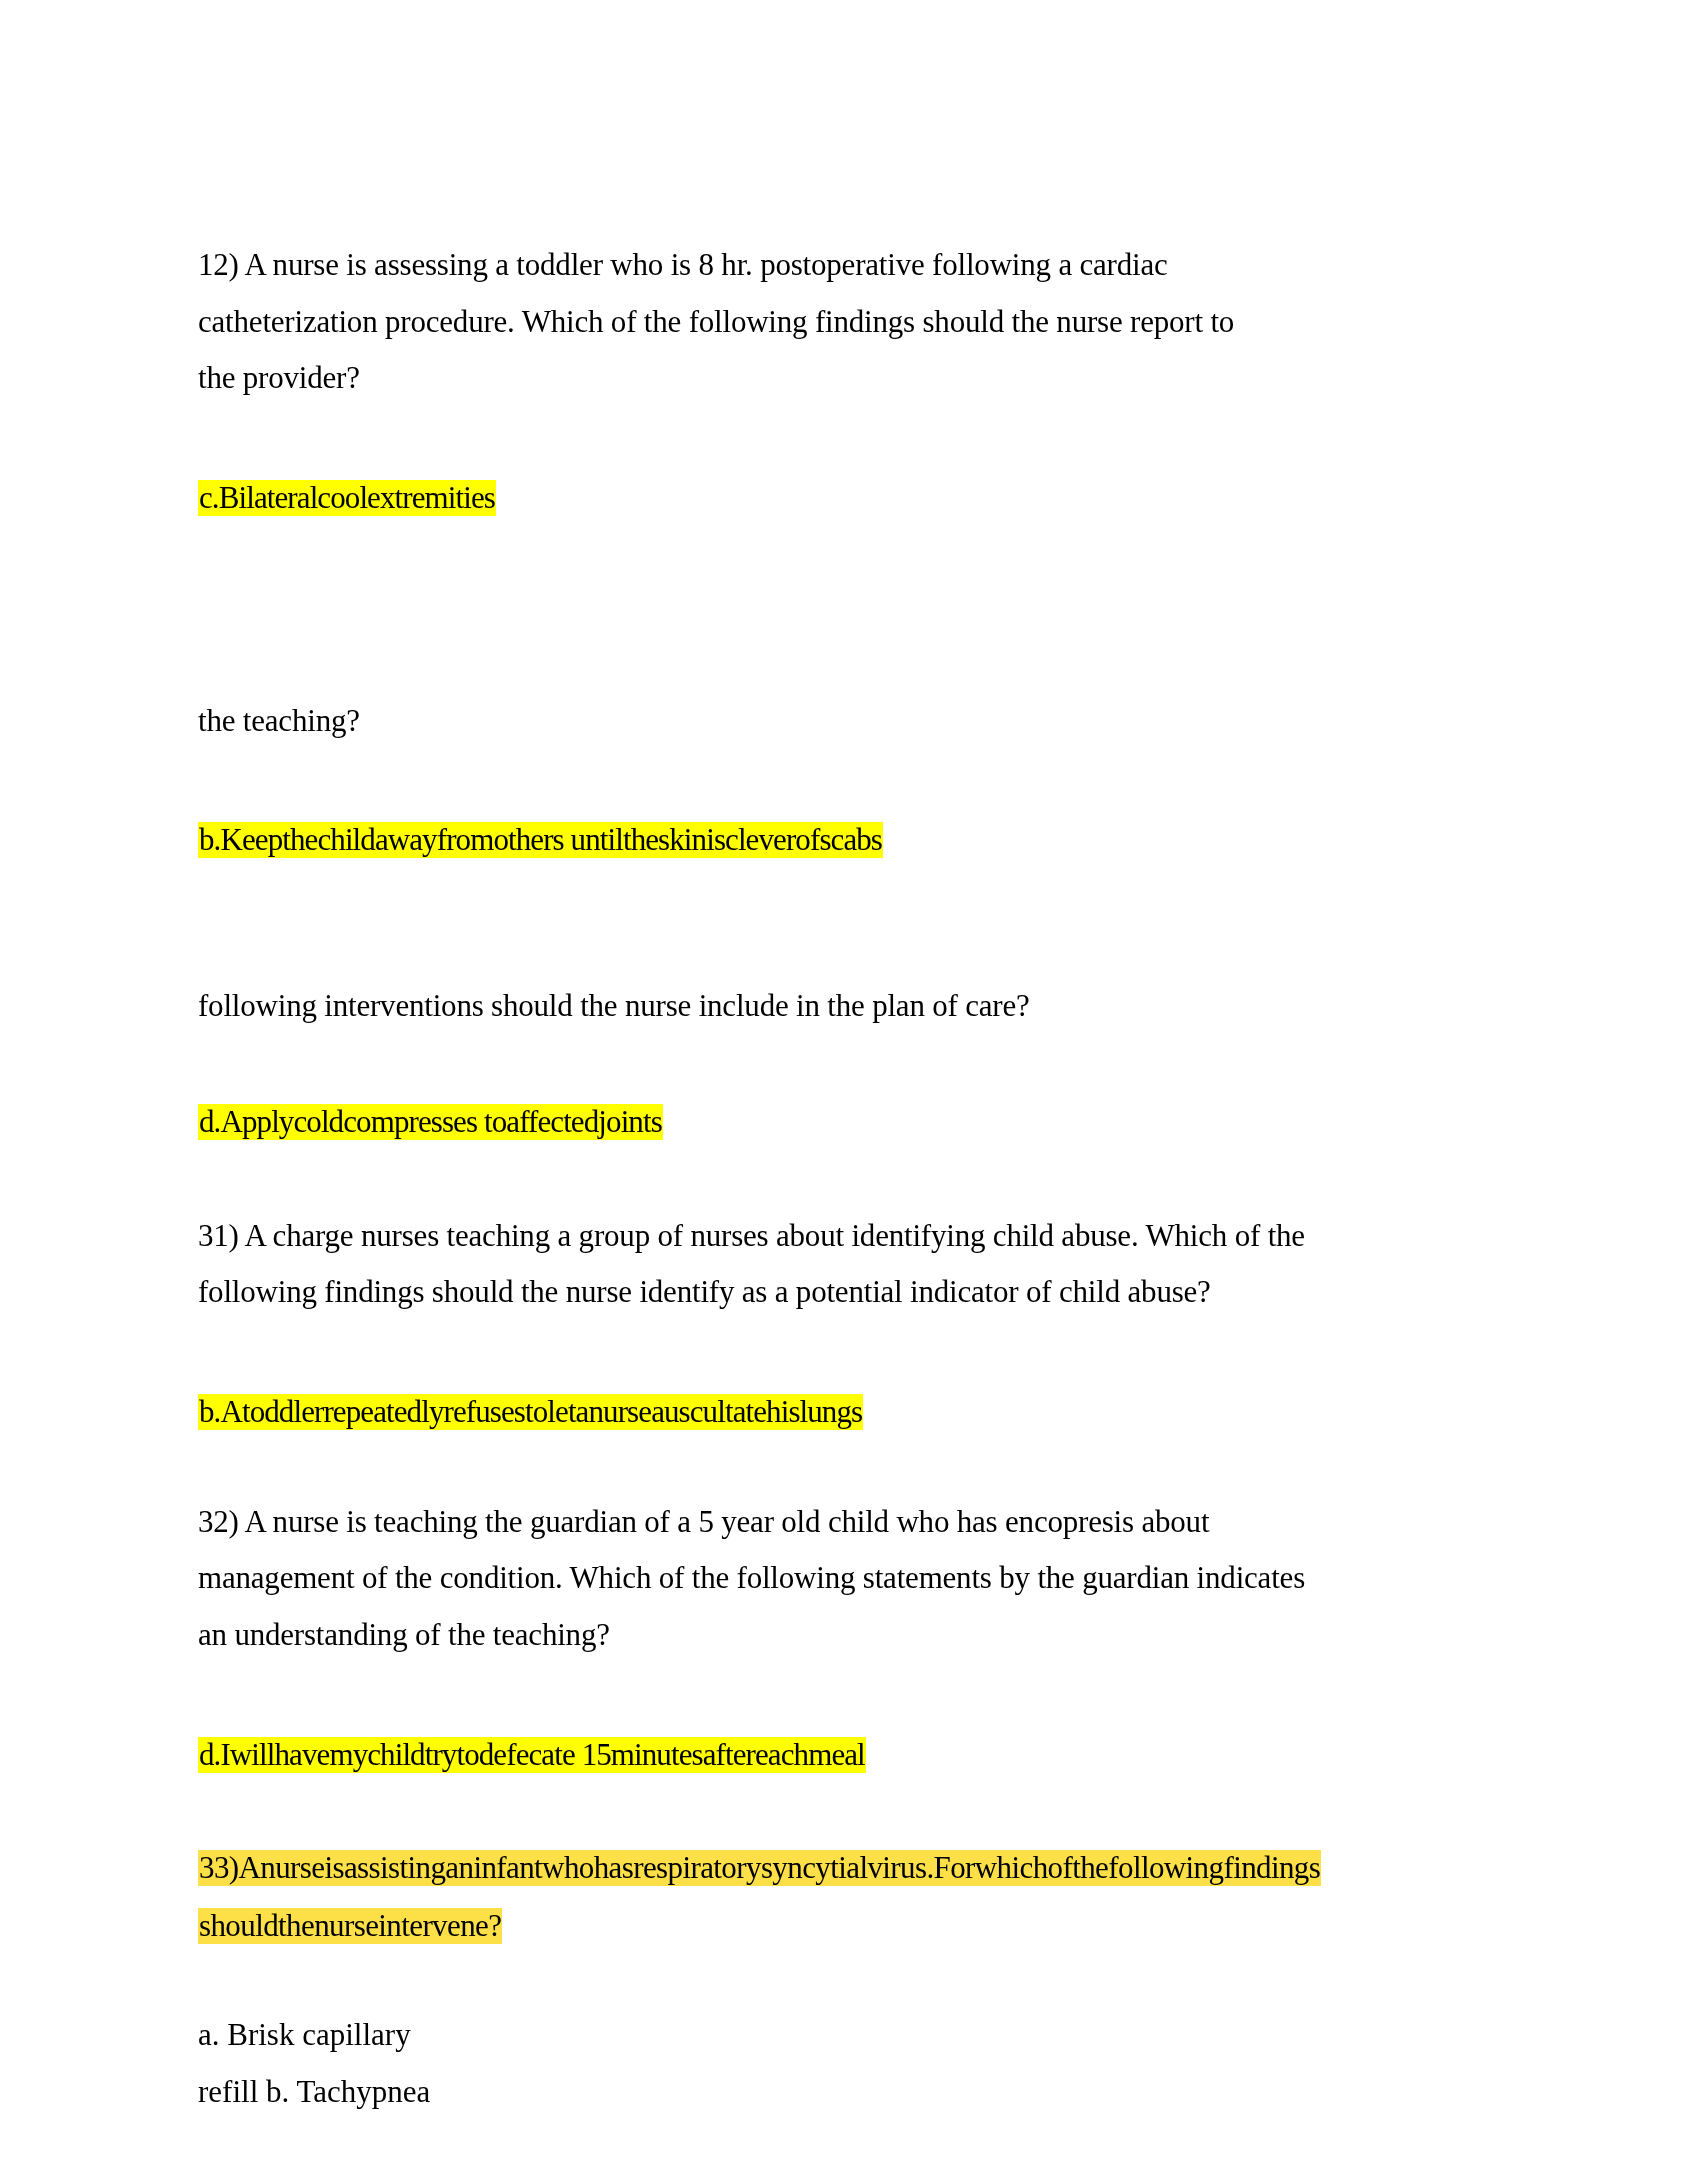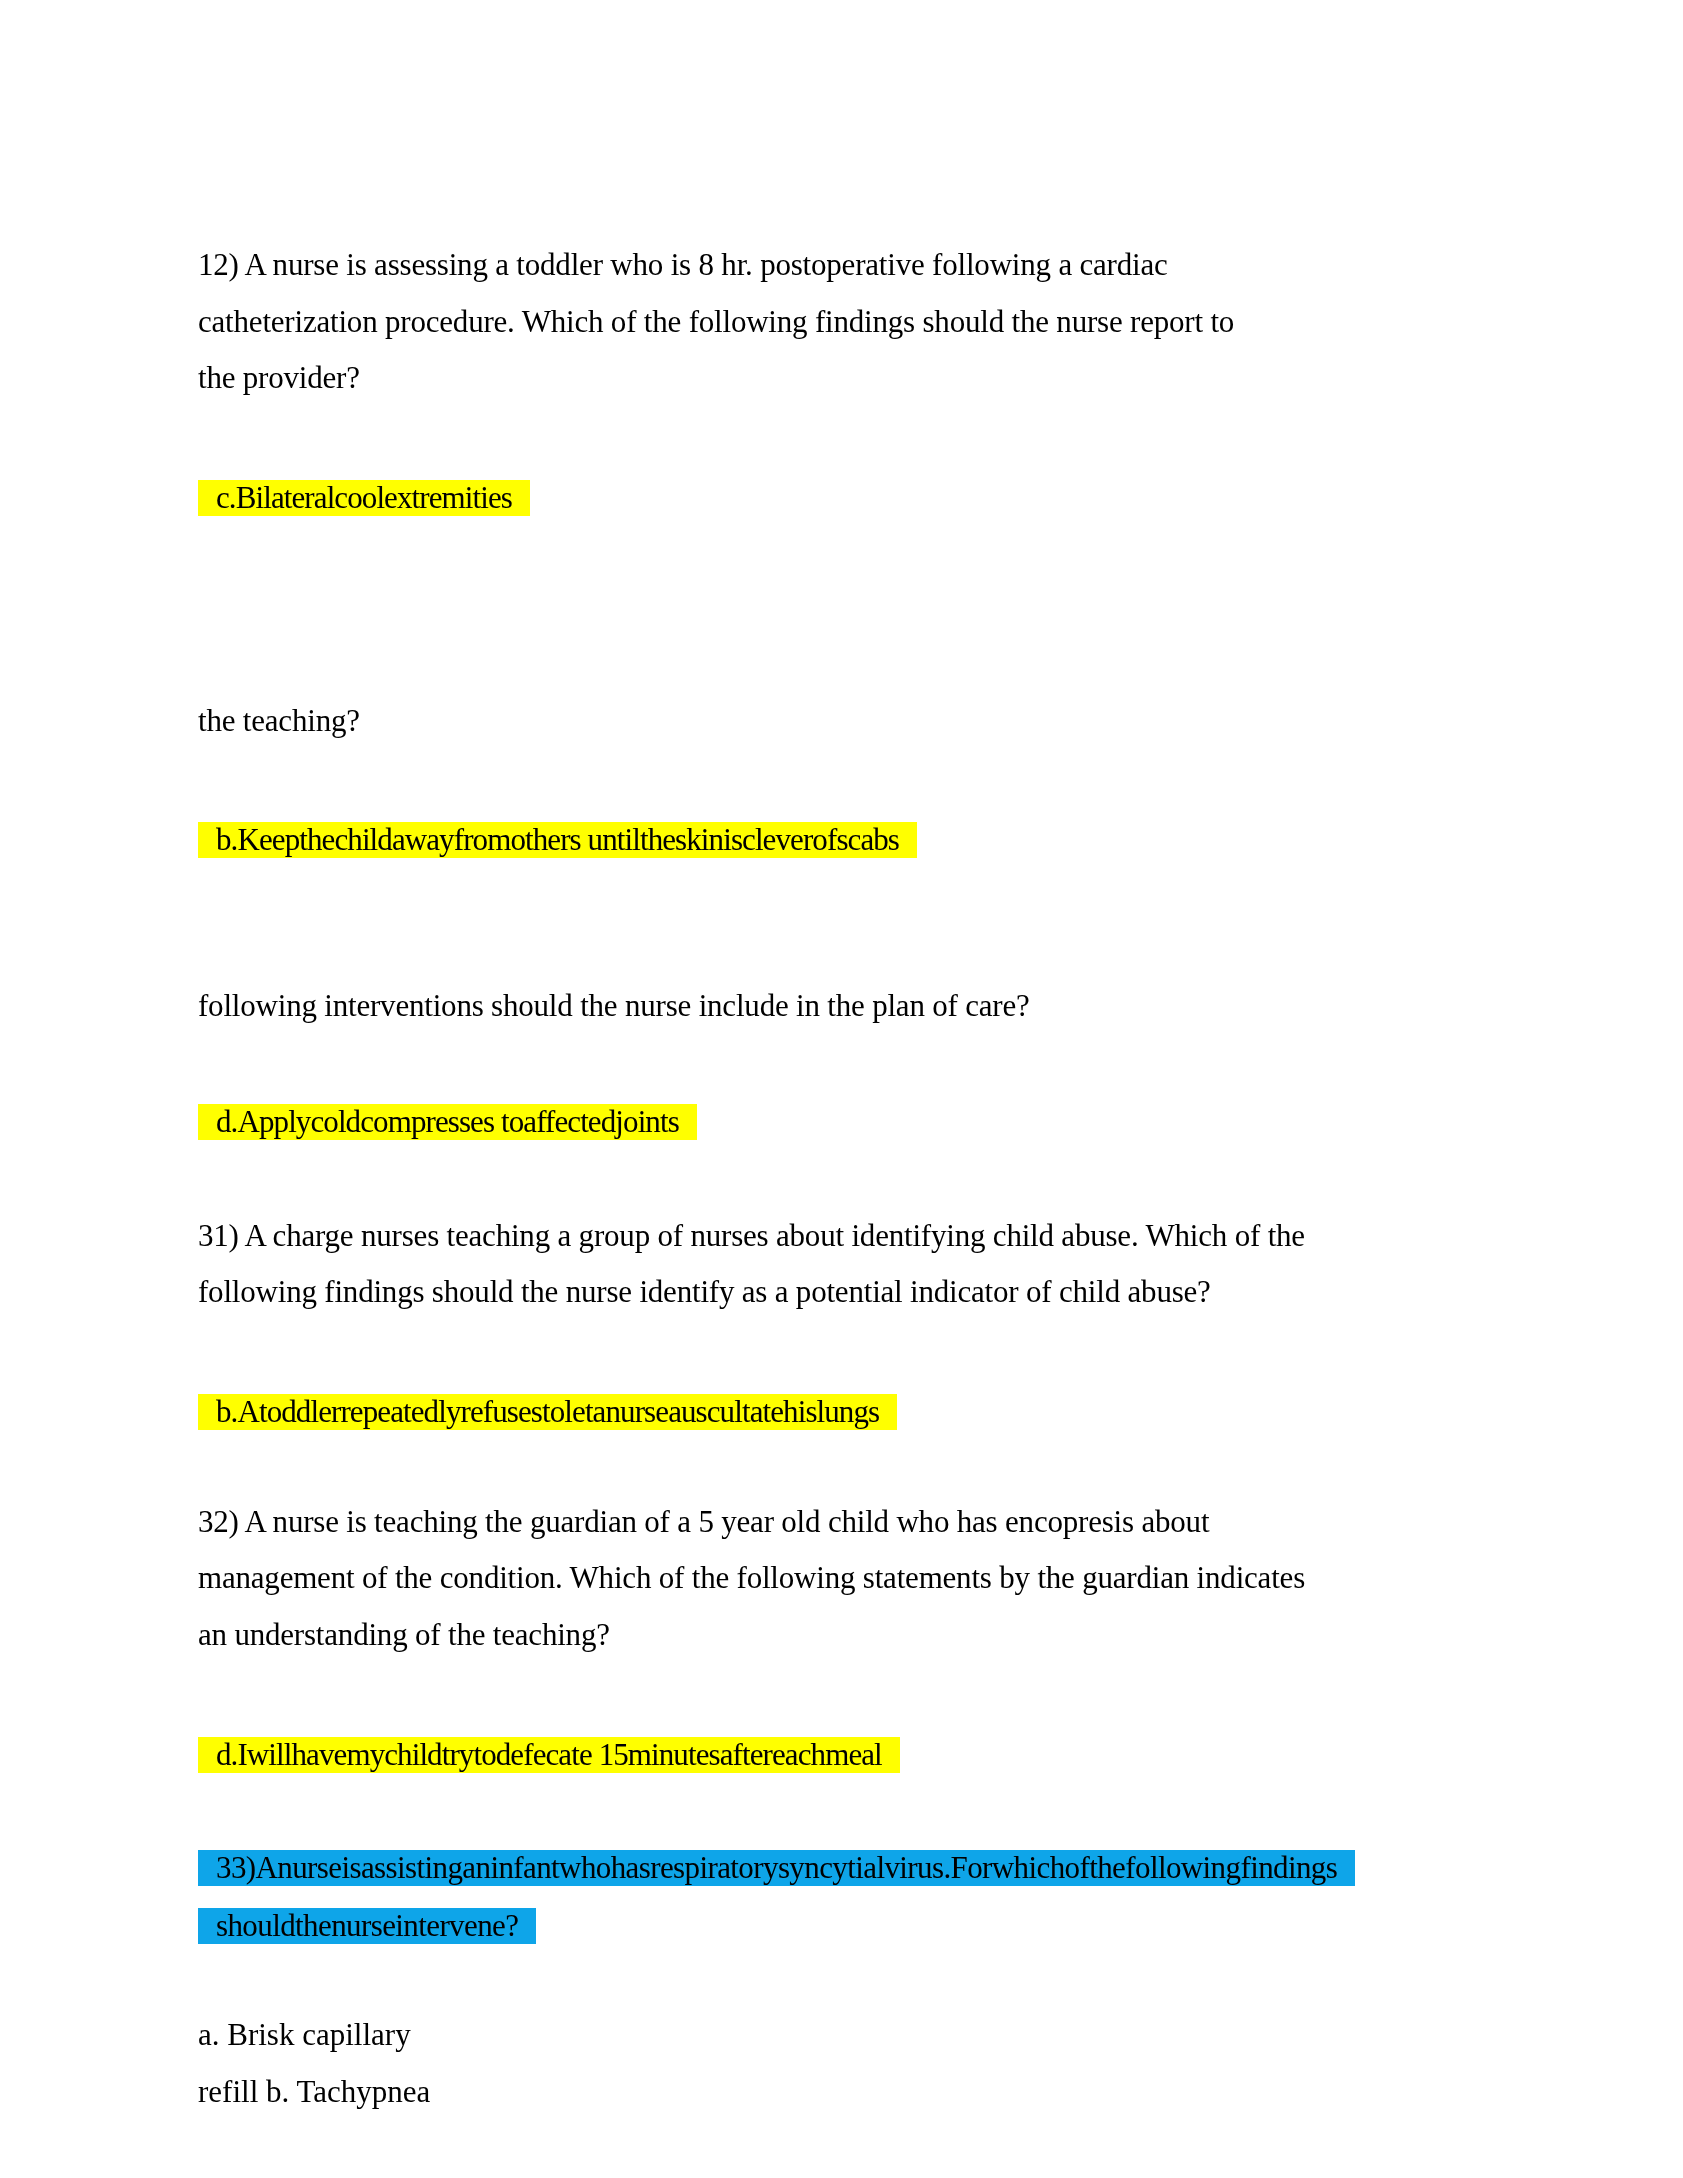--- a/index.html
+++ b/index.html
@@ -27,26 +27,26 @@
     left: 198px;
     font-size: 31px;
     line-height: 38px;
     white-space: nowrap;
   }
   .q-text {
     letter-spacing: -0.2px;
   }
   .hl {
     display: inline-block;
-    padding: 0 18px;
+    padding: 0 1px;
     line-height: 36px;
     margin-top: 6px;
   }
   .hl-yellow { background: #ffff00; }
-  .hl-red { background: #0ea5e9; letter-spacing: -0.6px; }
+  .hl-red { background: #fde047; letter-spacing: -0.6px; }
   .ans { letter-spacing: -0.9px; }
 </style>
 </head>
 <body>
 
 <div class="page">
 
   <div class="line q-text" style="top:246px">12) A nurse is assessing a toddler who is 8 hr. postoperative  following a cardiac</div>
   <div class="line q-text" style="top:303px">catheterization procedure.  Which of the  following findings should the  nurse  report  to</div>
   <div class="line q-text" style="top:359px">the  provider?</div>

